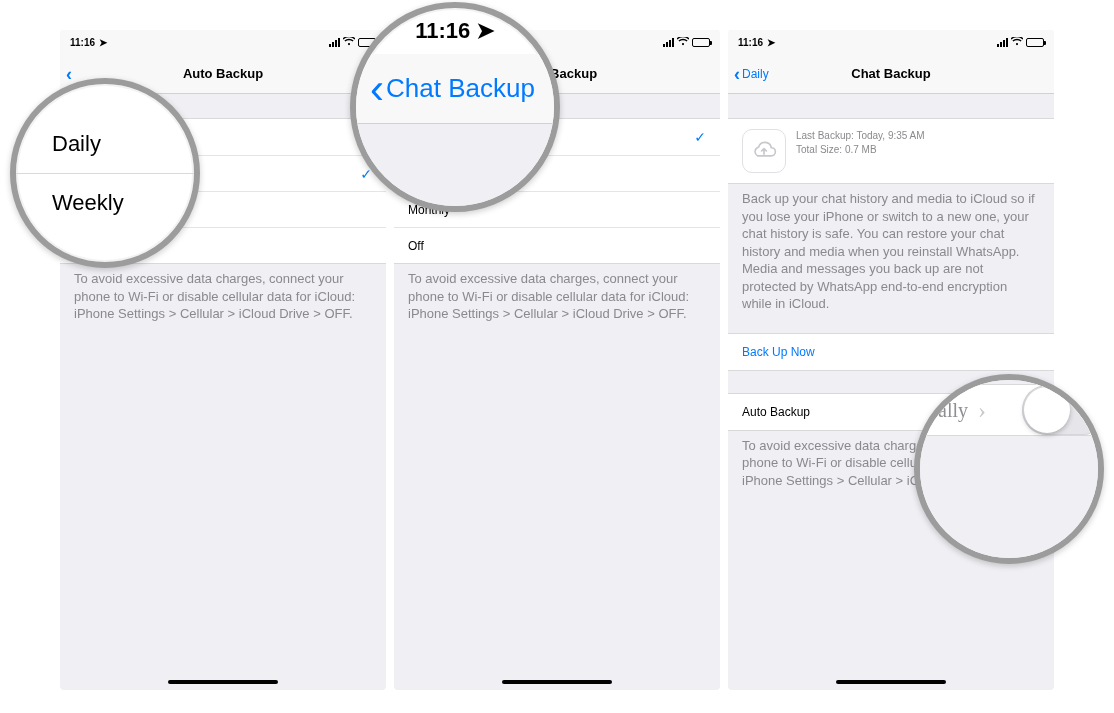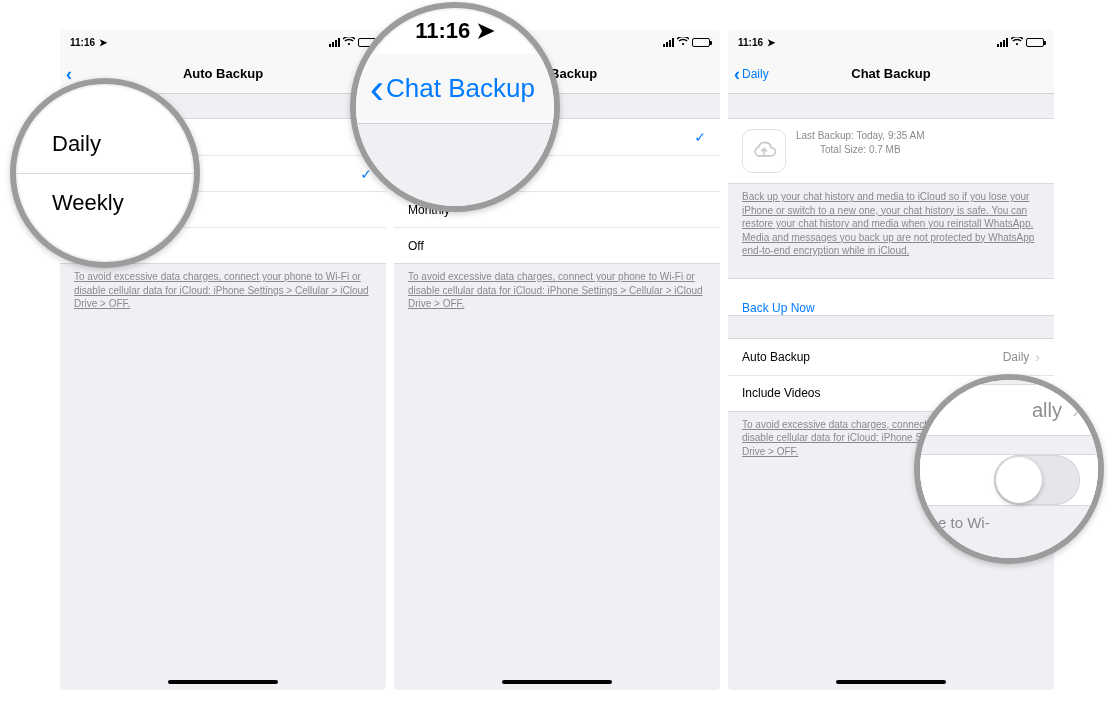--- a/index.html
+++ b/index.html
@@ -83,36 +83,35 @@
     align-items: center;
     justify-content: space-between;
     font-size: 12px;
     color: #000;
     border-top: 1px solid #e5e5e8;
   }
   .row:first-child { border-top: none; }
   .row .check { color:#007aff; font-size:14px; }
   .row .val { color:#8e8e93; font-size:12px; display:flex; align-items:center; gap:6px; }
   .row .chev-r { color:#c7c7cc; font-size:14px; }
-  .row.link { color:#007aff;align-items:flex-end; }
+  .row.link { color:#007aff; }
   .footer-note {
     padding: 6px 14px;
-    font-size: 10px;
+    font-size: 13px;
     color: #8a8a8e;
     line-height: 1.35;
-    text-decoration: underline;
   }
   .info-group { display:flex; gap:10px; padding: 10px 14px; align-items:flex-start; }
   .cloud-ico {
     width: 44px; height:44px; border:1px solid #e0e0e4; border-radius:10px;
     display:flex; align-items:center; justify-content:center;
     color:#c7c7cc;
   }
   .cloud-ico svg { width:26px; height:20px; }
-  .info-lines { font-size:10px; color:#8a8a8e; line-height:1.4;text-align:center; }
+  .info-lines { font-size:10px; color:#8a8a8e; line-height:1.4; }
   .toggle {
     width: 40px; height:22px; border-radius:22px; background:#e5e5ea; position:relative;
   }
   .toggle::after {
     content:""; position:absolute; left:1px; top:1px; width:20px; height:20px; border-radius:50%;
     background:#fff; box-shadow:0 1px 2px rgba(0,0,0,.25);
   }
   .home-indicator {
     position:absolute; bottom:6px; left:50%; transform:translateX(-50%);
     width:110px; height:4px; border-radius:4px; background:#000;
@@ -137,21 +136,21 @@
   .mag2 .m-status { height:46px; display:flex; align-items:center; justify-content:center; gap:6px; font-size:22px; font-weight:600; }
   .mag2 .m-nav {
     height:70px; display:flex; align-items:center; justify-content:flex-start;
     background:#f8f8f8; border-bottom:1px solid #d1d1d4; padding-left:14px;
   }
   .mag2 .m-nav .chev { color:#007aff; font-size:42px; font-weight:400; line-height:1; }
   .mag2 .m-nav .lbl { color:#007aff; font-size:26px; margin-left:2px; }
   .mag2 .m-body { flex:1; background:#efeff4; }
 
   .mag3 { width:190px; height:190px; right:10px; top:374px; }
-  .mag3-inner { width:100%; height:100%; background:#efeff4; display:flex; flex-direction:column; padding-top: 4px; }
+  .mag3-inner { width:100%; height:100%; background:#efeff4; display:flex; flex-direction:row; padding-top: 4px; font-family: Liberation Serif, serif; }
   .mag3 .m-row {
     height:52px; background:#fff; border-top:1px solid #d9d9dc; border-bottom:1px solid #d9d9dc;
     display:flex; align-items:center; justify-content:space-between; padding:0 18px;
     font-size:20px; color:#000;
   }
   .mag3 .m-row.top { justify-content:flex-end; margin-bottom: 18px; }
   .mag3 .m-row .val { color:#8e8e93; font-size:20px; }
   .mag3 .big-toggle {
     width:86px; height:50px; border-radius:50px; background:#e5e5ea; position:relative;
     box-shadow: inset 0 0 0 1px #d6d6da;
@@ -317,24 +316,20 @@
     </div>
 
     <div class="section" style="margin-top:22px">
       <div class="row">
         <span>Auto Backup</span>
         <span class="val">
           <span>Daily</span>
           <span class="chev-r">›</span>
         </span>
       </div>
-      <div class="row">
-        <span>Include Videos</span>
-        <span class="toggle"></span>
-      </div>
     </div>
     <div class="footer-note">To avoid excessive data charges, connect your phone to Wi-Fi or disable cellular data for iCloud: iPhone Settings &gt; Cellular &gt; iCloud Drive &gt; OFF.</div>
     <div class="home-indicator"></div>
   </div>
 
 </div>
 
 <div class="mag mag1">
   <div class="m-row">Daily</div>
   <div class="m-row">Weekly</div>

